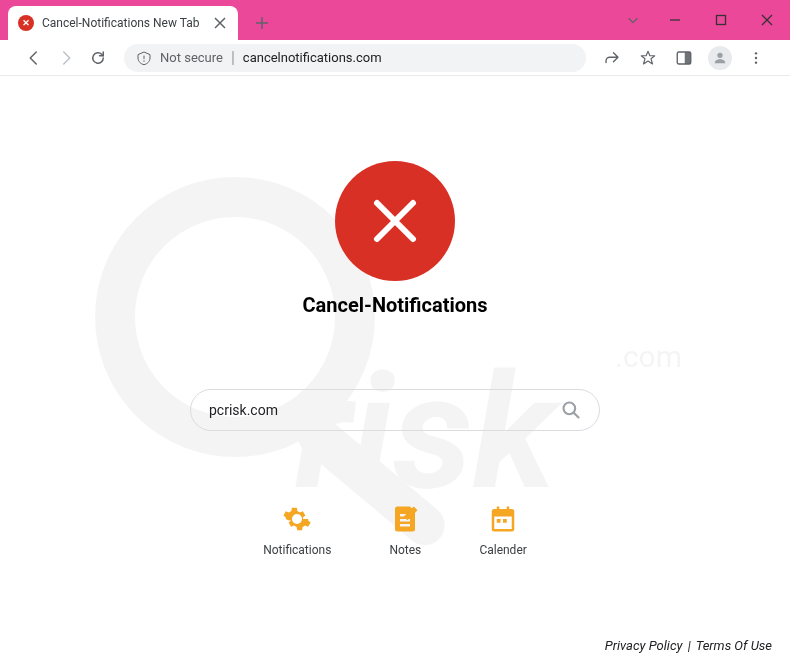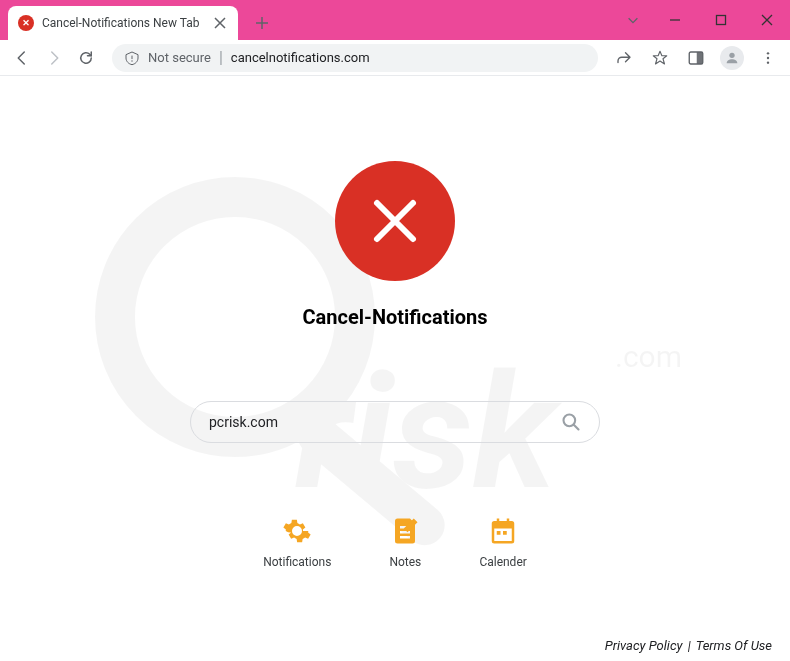--- a/index.html
+++ b/index.html
@@ -12,41 +12,41 @@
 .win-ctrl svg { width: 14px; height: 14px; }
 .dropdown-caret { position: absolute; right: 150px; top: 12px; color: #5f6368; }
 
 .tab { background: #fff; height: 34px; margin-left: 8px; border-radius: 8px 8px 0 0; display: flex; align-items: center; padding: 0 10px; min-width: 230px; position: relative; }
 .tab-favicon { width: 16px; height: 16px; background: #d93025; border-radius: 50%; margin-right: 8px; flex-shrink: 0; display: flex; align-items: center; justify-content: center; }
 .tab-favicon::after { content: "✕"; color: #fff; font-size: 9px; font-weight: bold; }
 .tab-title { font-size: 12px; color: #3c4043; white-space: nowrap; overflow: hidden; text-overflow: ellipsis; flex: 1; }
 .tab-close { color: #5f6368; font-size: 14px; margin-left: 8px; width: 16px; height: 16px; display: flex; align-items: center; justify-content: center; }
 .new-tab { width: 28px; height: 28px; display: flex; align-items: center; justify-content: center; color: #5f6368; margin-left: 10px; margin-bottom: 3px; }
 
-.toolbar { height: 36px; background: #fff; display: flex; align-items: center; padding: 0 8px; border-bottom: 1px solid #e8eaed; gap: 4px; }
+.toolbar { height: 36px; background: #fff; display: flex; align-items: center; padding: 0 20px; border-bottom: 1px solid #e8eaed; gap: 4px; }
 .nav-btn { width: 28px; height: 28px; display: flex; align-items: center; justify-content: center; color: #5f6368; border-radius: 50%; }
 .nav-btn.disabled { color: #bdc1c6; }
 .address-bar { flex: 1; height: 28px; background: #f1f3f4; border-radius: 14px; display: flex; align-items: center; padding: 0 12px; margin: 0 8px; gap: 8px; }
 .security-icon { color: #5f6368; display: flex; align-items: center; }
 .not-secure { color: #5f6368; font-size: 13px; }
 .url-sep { color: #9aa0a6; }
 .url-text { color: #202124; font-size: 13px; }
 .toolbar-right { display: flex; align-items: center; gap: 8px; }
 .toolbar-icon { width: 28px; height: 28px; display: flex; align-items: center; justify-content: center; color: #5f6368; }
 .avatar { width: 24px; height: 24px; background: #e8eaed; border-radius: 50%; display: flex; align-items: center; justify-content: center; }
 
 
 .page { position: relative; height: 585px; background: #fff; overflow: hidden; }
 .watermark { position: absolute; top: 50%; left: 50%; transform: translate(-50%, -50%); opacity: 0.04; pointer-events: none; text-decoration: underline; }
 .watermark svg { width: 680px; height: 500px; }
 
 .content { position: relative; display: flex; flex-direction: column; align-items: center; padding-top: 85px; }
 .logo-circle { width: 120px; height: 120px; background: #d93025; border-radius: 50%; display: flex; align-items: center; justify-content: center; }
 .logo-circle svg { width: 60px; height: 60px; }
-.brand-title { font-size: 20px; font-weight: bold; color: #000; margin-top: 24px; }
+.brand-title { font-size: 20px; font-weight: bold; color: #000; margin-top: 12px; }
 
 .search-wrap { margin-top: 72px; }
 .search-box { width: 410px; height: 42px; border: 1px solid #dadce0; border-radius: 21px; display: flex; align-items: center; padding: 0 18px; }
 .search-input { flex: 1; border: none; outline: none; font-size: 14px; color: #202124; background: transparent; }
 .search-btn { color: #9aa0a6; display: flex; align-items: center; }
 
 .quick-links { display: flex; gap: 58px; margin-top: 72px; }
 .ql-item { display: flex; flex-direction: column; align-items: center; gap: 8px; }
 .ql-icon { color: #f5a623; display: flex; align-items: center; justify-content: center; width: 32px; height: 32px; }
 .ql-label { font-size: 12px; color: #3c4043; }

